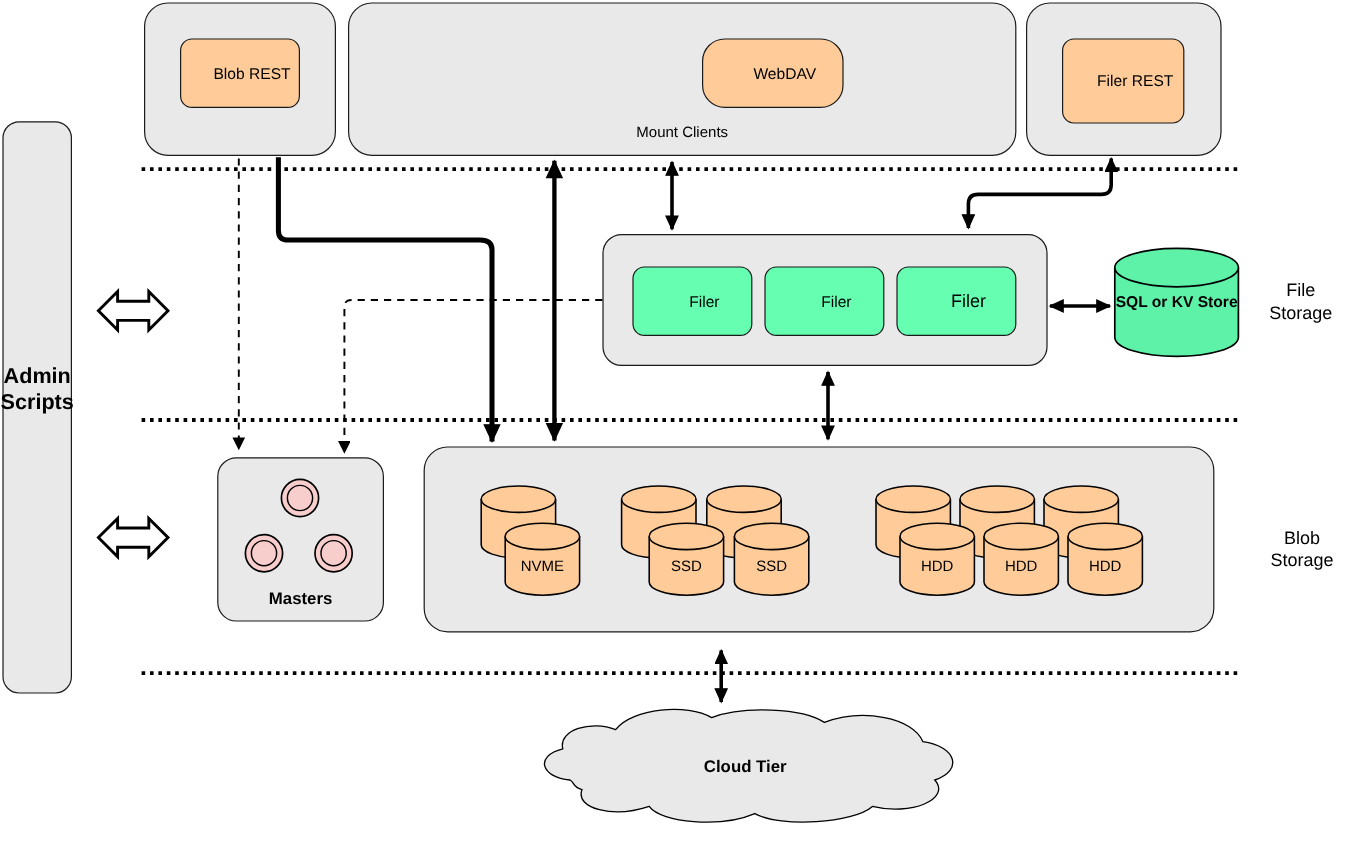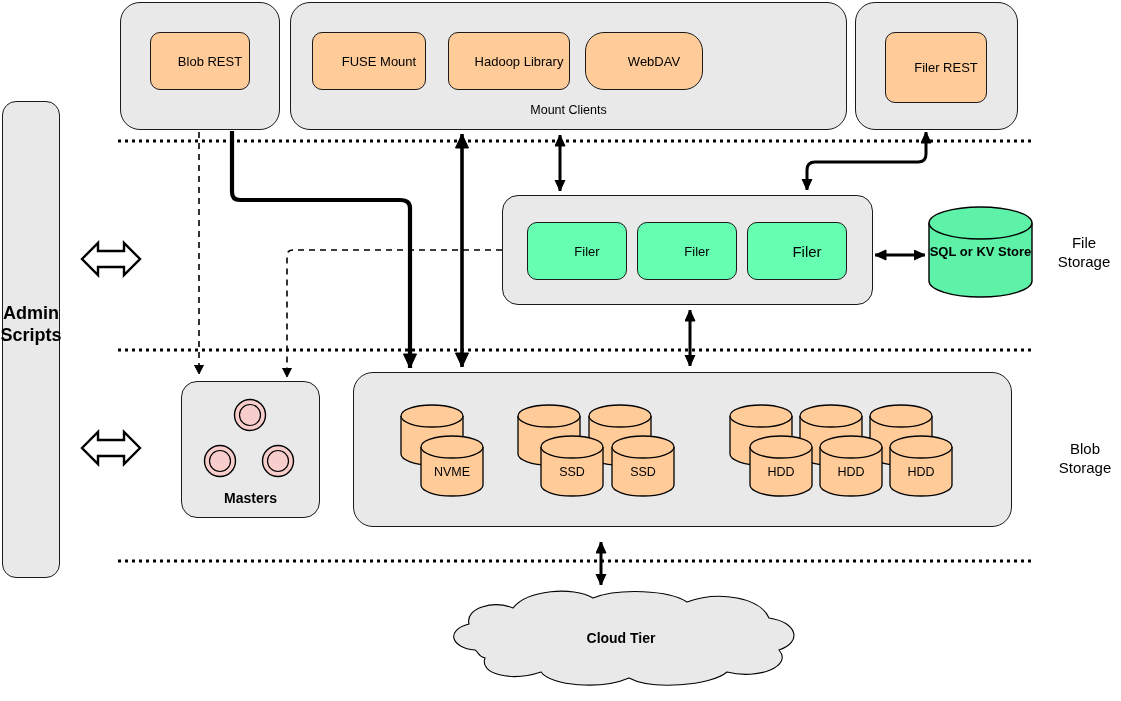--- a/index.html
+++ b/index.html
@@ -30,22 +30,20 @@
 
 <div class="canvas">
 
   <div class="grp" style="left:2px;top:101px;width:58px;height:477px;border-radius:14px;"></div>
   <div class="lbl bold" style="left:7px;top:302px;width:48px;height:44px;font-size:18px;">Admin Scripts</div>
 
   <div class="grp" style="left:120px;top:2px;width:160px;height:128px;"></div>
   <div class="node client" style="left:150px;top:32px;width:100px;height:58px;">Blob REST</div>
 
   <div class="grp" style="left:290px;top:2px;width:557px;height:128px;"></div>
-  <div class="node client" style="left:312px;top:32px;width:114px;height:58px;">FUSE Mount</div>
-  <div class="node client" style="left:448px;top:32px;width:122px;height:58px;">Hadoop Library</div>
   <div class="node client" style="left:585px;top:32px;width:118px;height:58px;border-radius:19px;">WebDAV</div>
   <div class="lbl" style="left:290px;top:102px;width:557px;height:18px;font-size:12.5px;">Mount Clients</div>
 
   <div class="grp" style="left:855px;top:2px;width:163px;height:128px;"></div>
   <div class="node client" style="left:885px;top:32px;width:102px;height:71px;">Filer REST</div>
 
   <div class="grp" style="left:502px;top:195px;width:371px;height:110px;border-radius:16px;"></div>
   <div class="node filer" style="left:527px;top:222px;width:100px;height:58px;">Filer</div>
   <div class="node filer" style="left:637px;top:222px;width:100px;height:58px;">Filer</div>
   <div class="node filer" style="left:747px;top:222px;width:100px;height:58px;font-size:15px;">Filer</div>

